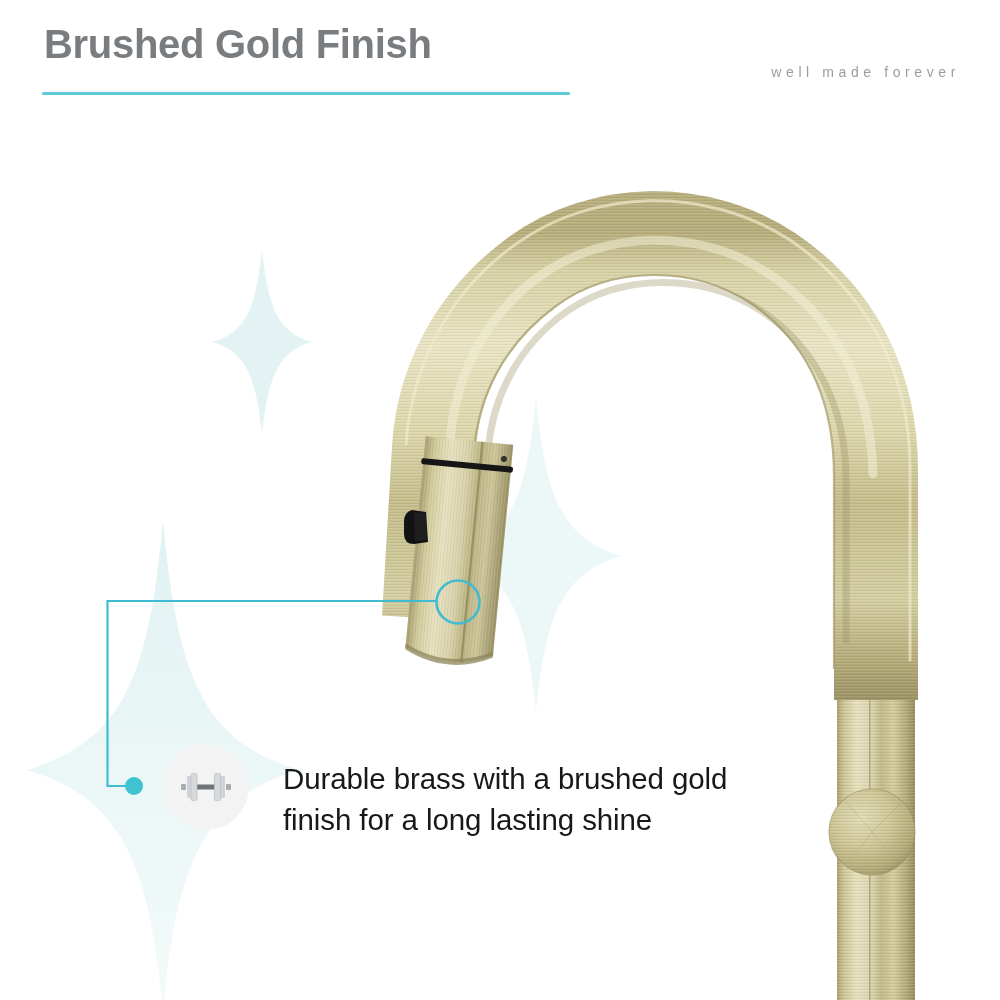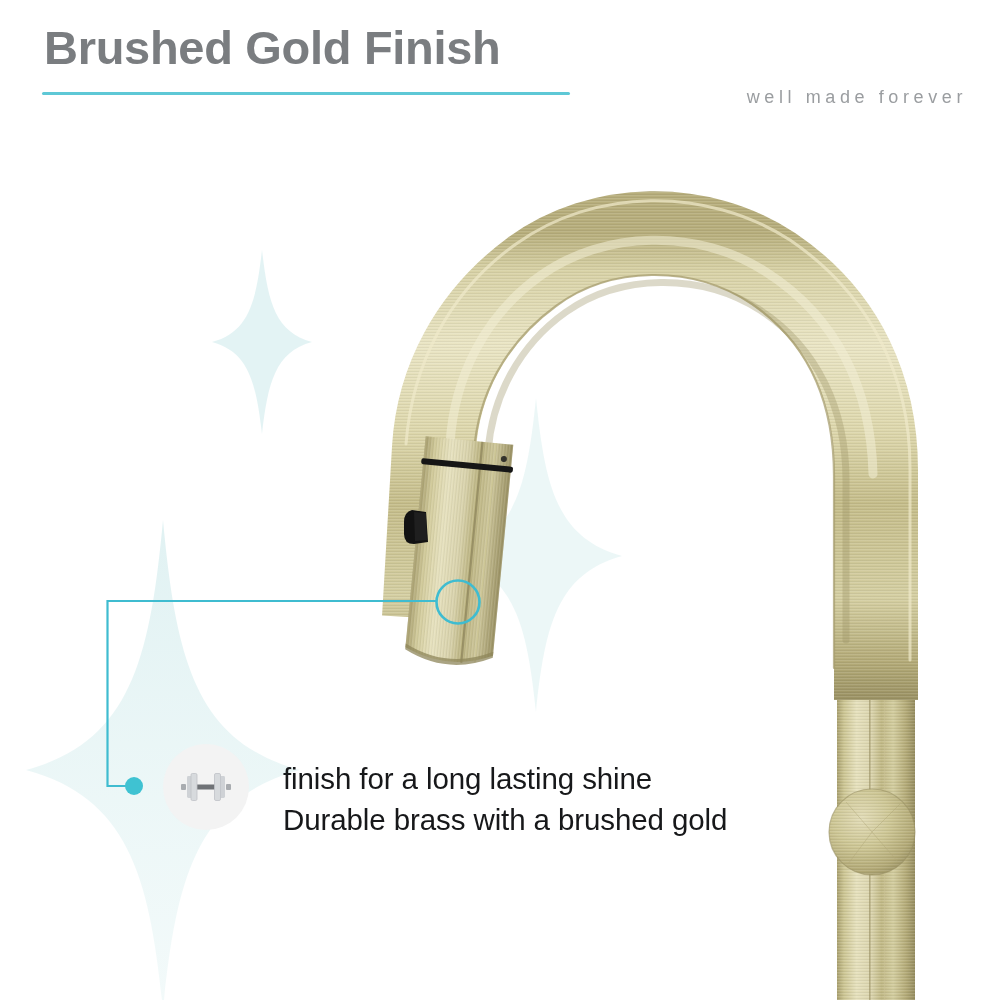--- a/index.html
+++ b/index.html
@@ -25,21 +25,21 @@
     left: 0; top: 0;
     width: 1000px; height: 1000px;
     pointer-events: none;
   }
 
   
   .header-title {
     position: absolute;
     left: 44px;
     top: 22px;
-    font-size: 47px;
+    font-size: 40px;
     font-weight: bold;
     color: #7a7d80;
     letter-spacing: -0.3px;
     line-height: 1.1;
     white-space: nowrap;
   }
   .header-rule {
     position: absolute;
     left: 42px;
     top: 92px;
@@ -71,27 +71,26 @@
   }
   .brand-reg {
     font-size: 13px;
     vertical-align: super;
     font-style: normal;
     font-weight: normal;
     color: #8c8f92;
   }
   .brand-tag {
     position: absolute;
-    right: 7px;
+    right: 14px;
     top: 40px;
-    font-size: 18px;
+    font-size: 14px;
     color: #9a9da0;
     letter-spacing: 4.6px;
     white-space: nowrap;
-    margin-top: 23px;
   }
 
   
   .callout-svg {
     position: absolute;
     left: 0; top: 0;
     width: 1000px; height: 1000px;
     pointer-events: none;
   }
 
@@ -350,17 +349,17 @@
       <rect x="43.5" y="7" width="6.5" height="22" rx="1.4" fill="#cfd2d6"></rect>
       <rect x="39.5" y="4.5" width="6" height="27" rx="1.4" fill="#d7dadd"></rect>
       <rect x="51" y="15" width="5" height="6" rx="1" fill="#a9acb0"></rect>
 
       <rect x="16" y="4.5" width="6" height="27" rx="1.4" fill="none" stroke="#bfc2c6" stroke-width="0.8"></rect>
       <rect x="39.5" y="4.5" width="6" height="27" rx="1.4" fill="none" stroke="#bfc2c6" stroke-width="0.8"></rect>
     </svg>
   </div>
 
   <div class="caption">
+    <span class="caption-line">Durable brass with a brushed gold</span>
     <span class="caption-line">finish for a long lasting shine</span>
-    <span class="caption-line">Durable brass with a brushed gold</span>
   </div>
 
 </div>
 
 </body></html>

